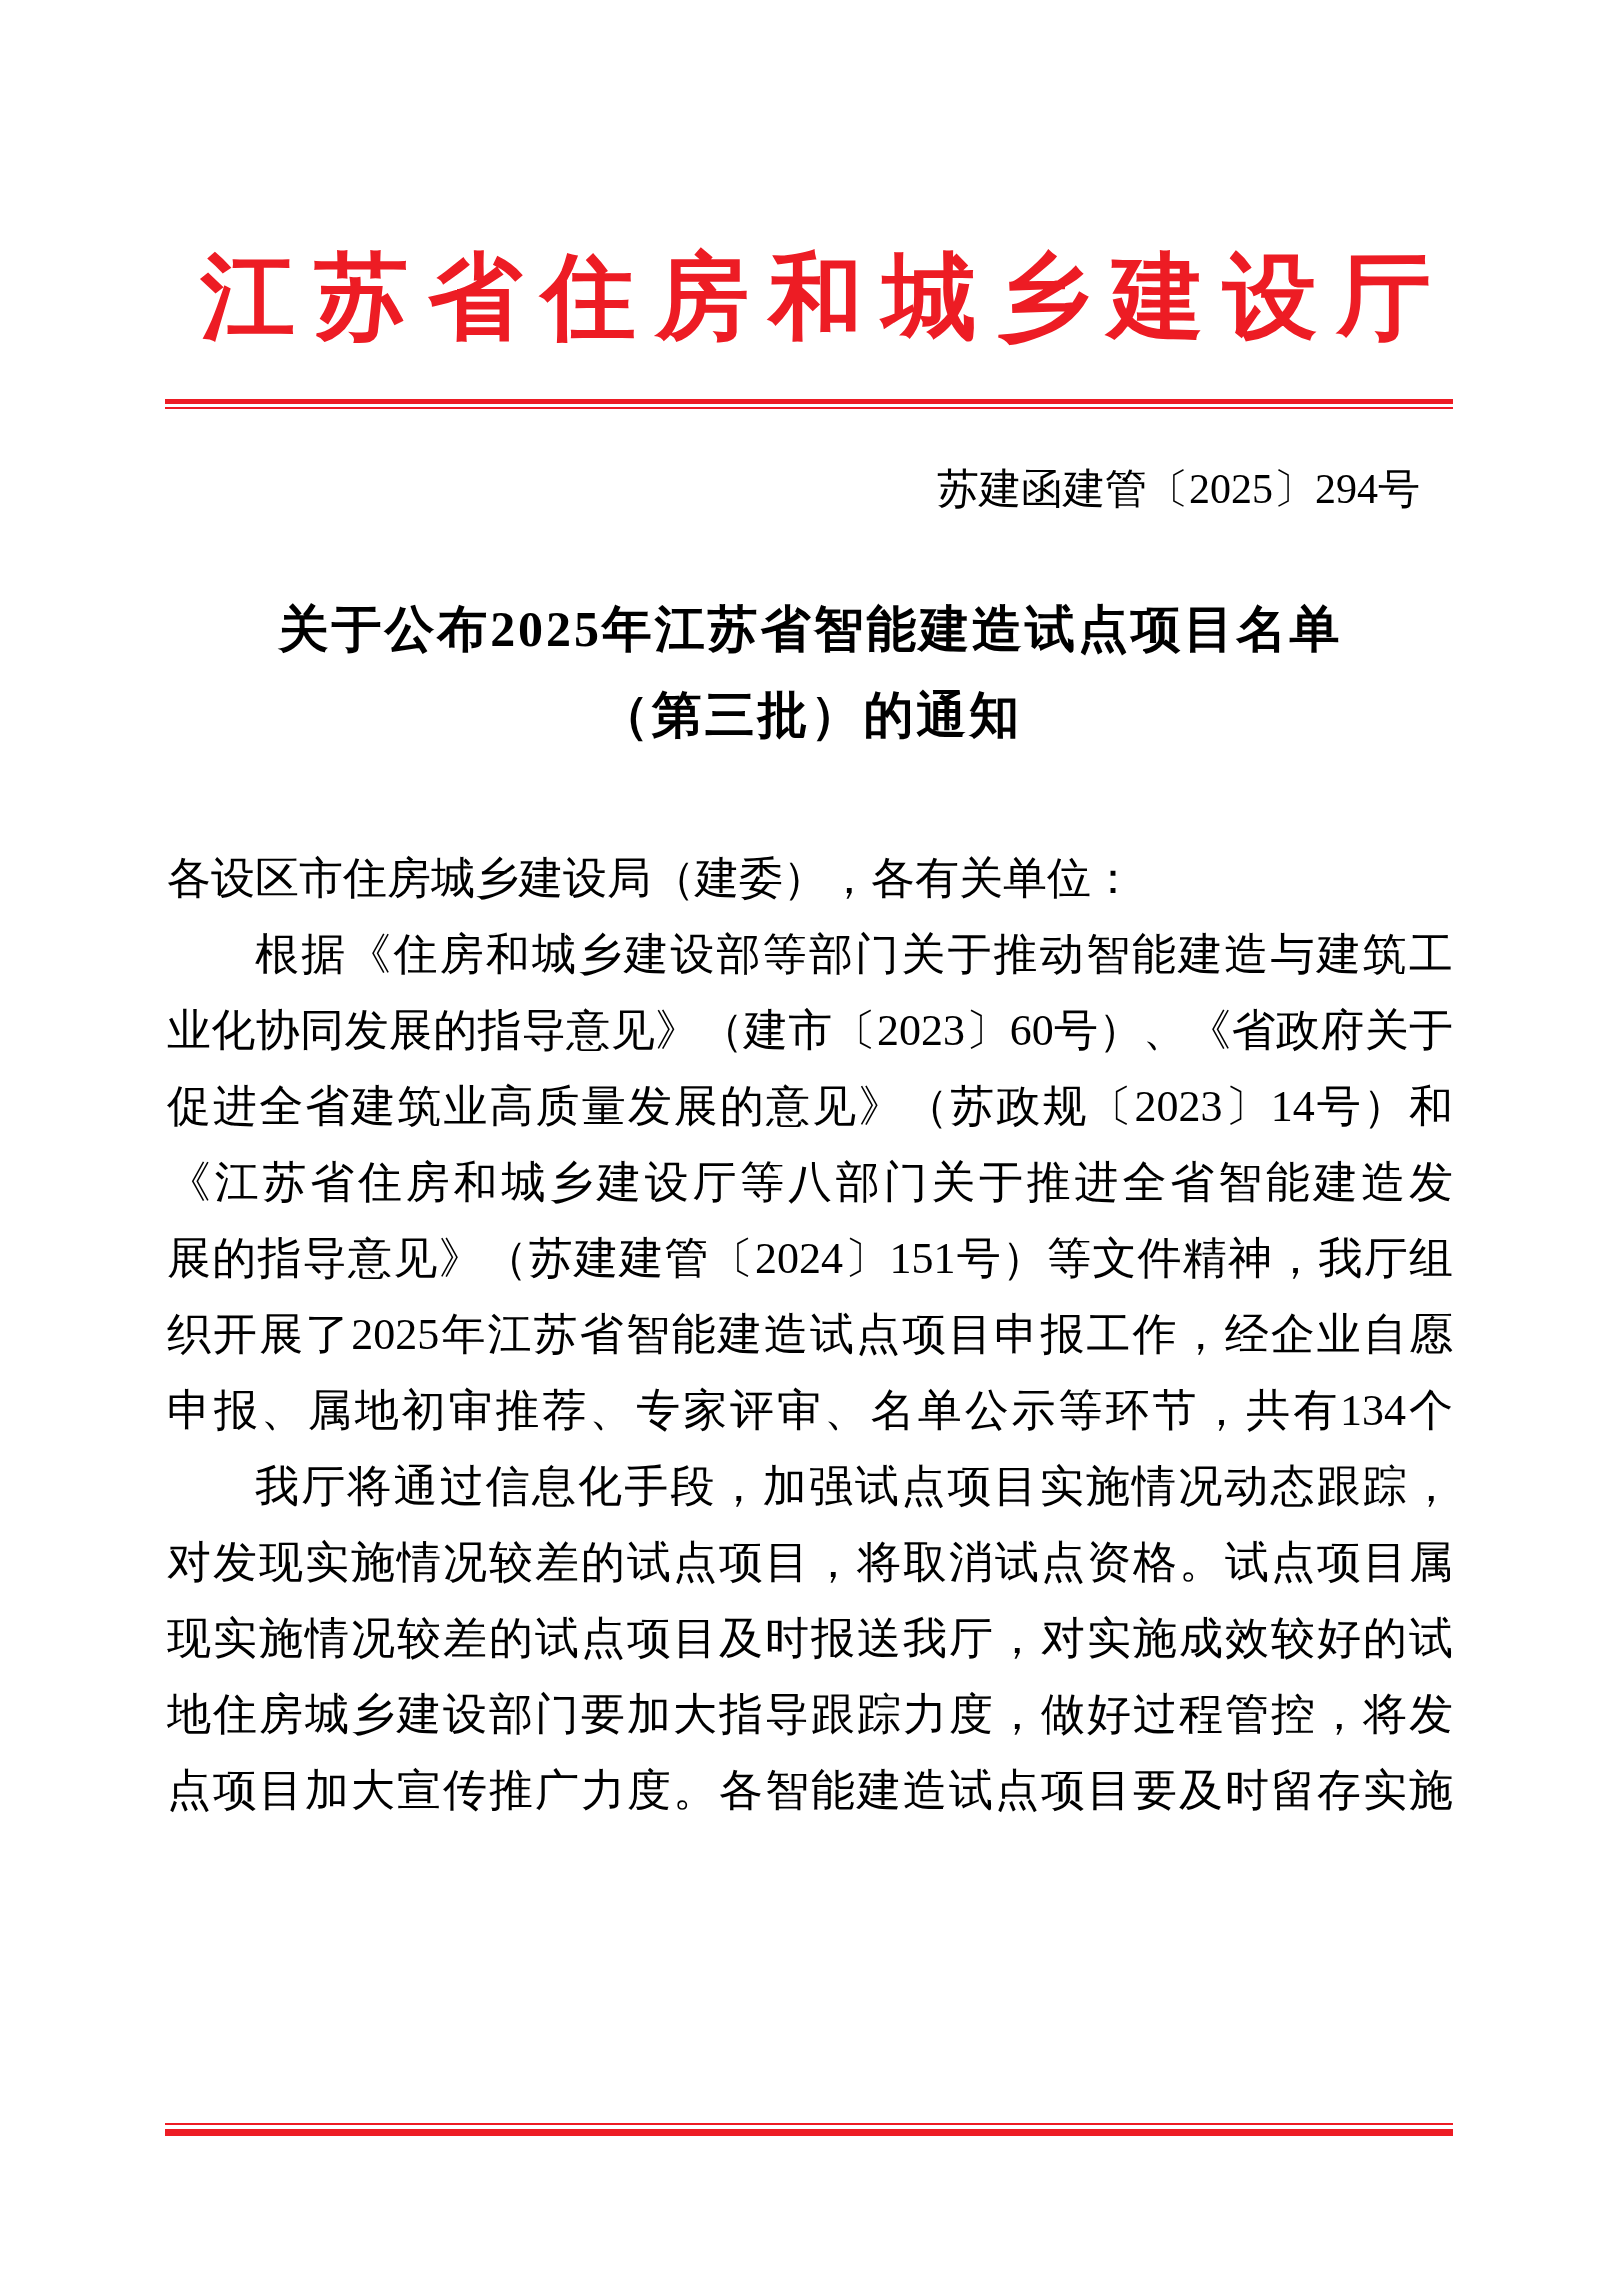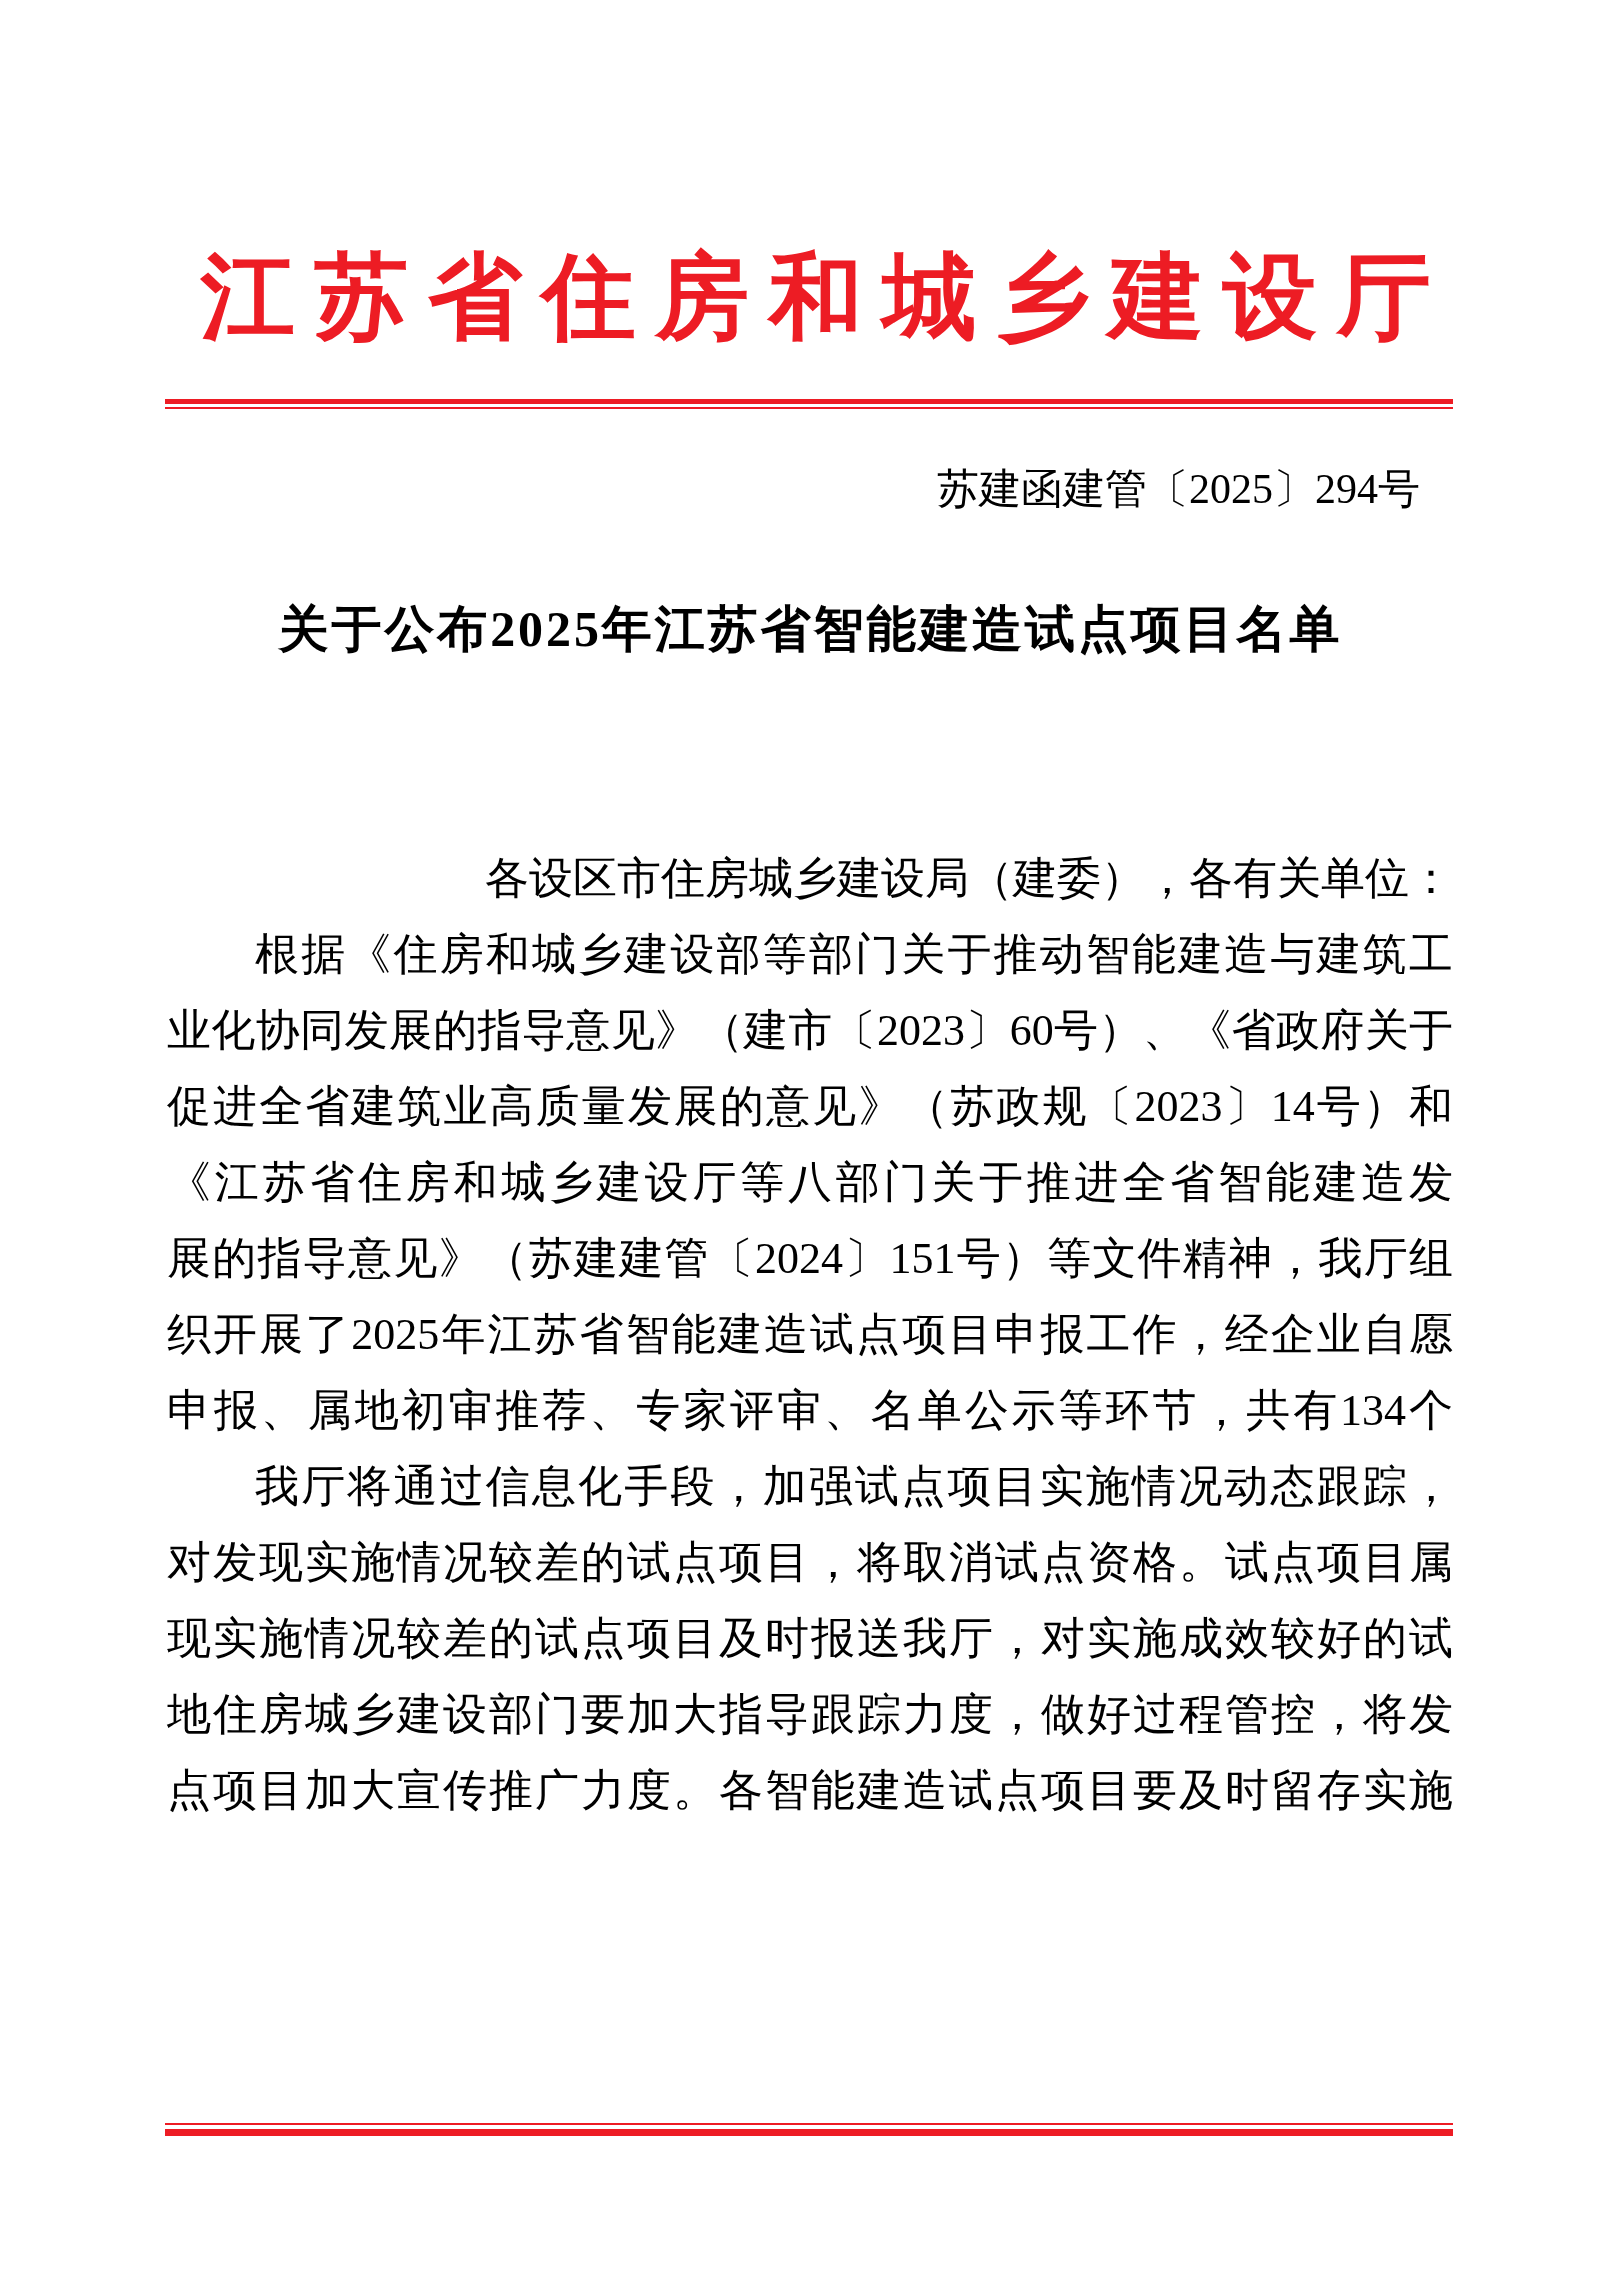--- a/index.html
+++ b/index.html
@@ -77,21 +77,21 @@
     top: 841px;
     left: 167px;
     width: 1286px;
     color: var(--text-black, #000000);
     font-size: 44px;
   }
   .notice-body .line {
     height: 76px;
     line-height: 76px;
     white-space: nowrap;
-    text-align: right;
+    text-align: left;
   }
   .notice-body .line.fill {
     white-space: normal;
     text-align: justify;
     text-align-last: justify;
   }
   .notice-body .line.indent {
     text-indent: 88px;
   }
 </style>
@@ -101,20 +101,21 @@
 <div class="page">
 
   <div class="agency-header">江苏省住房和城乡建设厅</div>
 
   <div class="sep sep-top"></div>
 
   <div class="doc-number">苏建函建管〔2025〕294号</div>
 
   <div class="notice-title">
     <div>关于公布2025年江苏省智能建造试点项目名单</div>
+    <div>（第三批）的通知</div>
   </div>
 
   <div class="notice-body">
       <div class="line">各设区市住房城乡建设局（建委），各有关单位：</div>
       <div class="line fill indent">根据《住房和城乡建设部等部门关于推动智能建造与建筑工</div>
       <div class="line fill">业化协同发展的指导意见》（建市〔2023〕60号）、《省政府关于</div>
       <div class="line fill">促进全省建筑业高质量发展的意见》（苏政规〔2023〕14号）和</div>
       <div class="line fill">《江苏省住房和城乡建设厅等八部门关于推进全省智能建造发</div>
       <div class="line fill">展的指导意见》（苏建建管〔2024〕151号）等文件精神，我厅组</div>
       <div class="line fill">织开展了2025年江苏省智能建造试点项目申报工作，经企业自愿</div>

